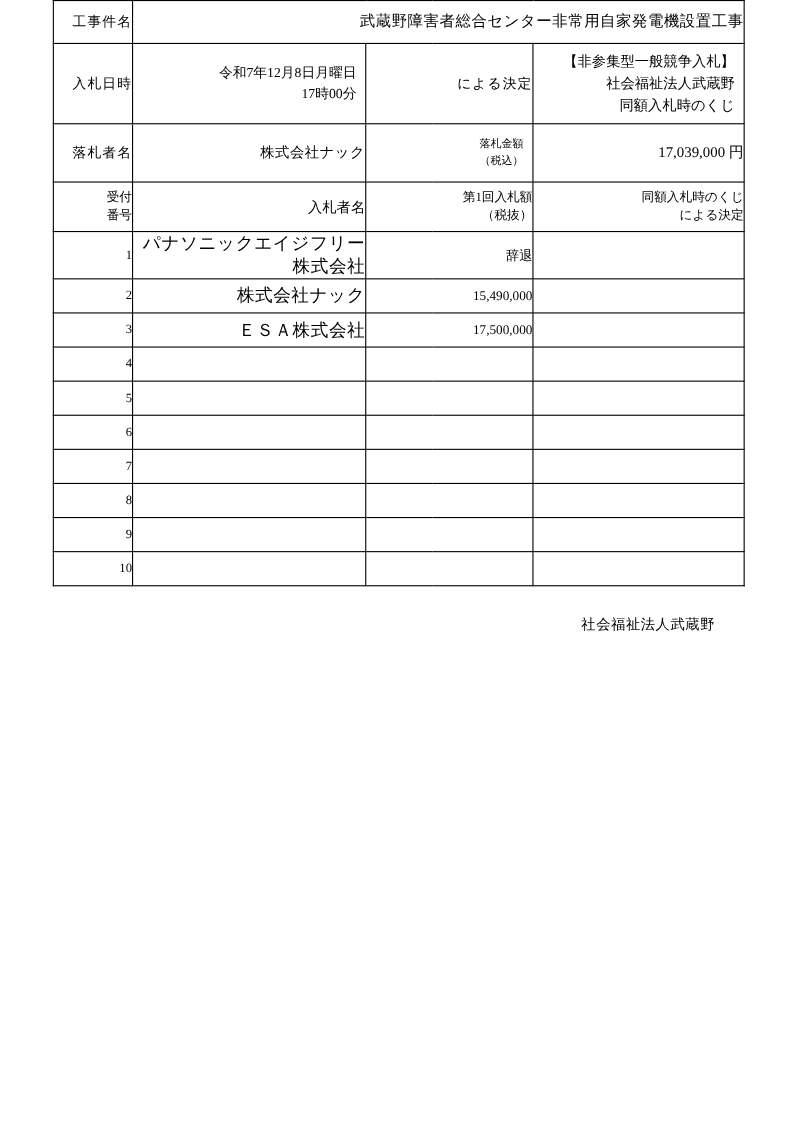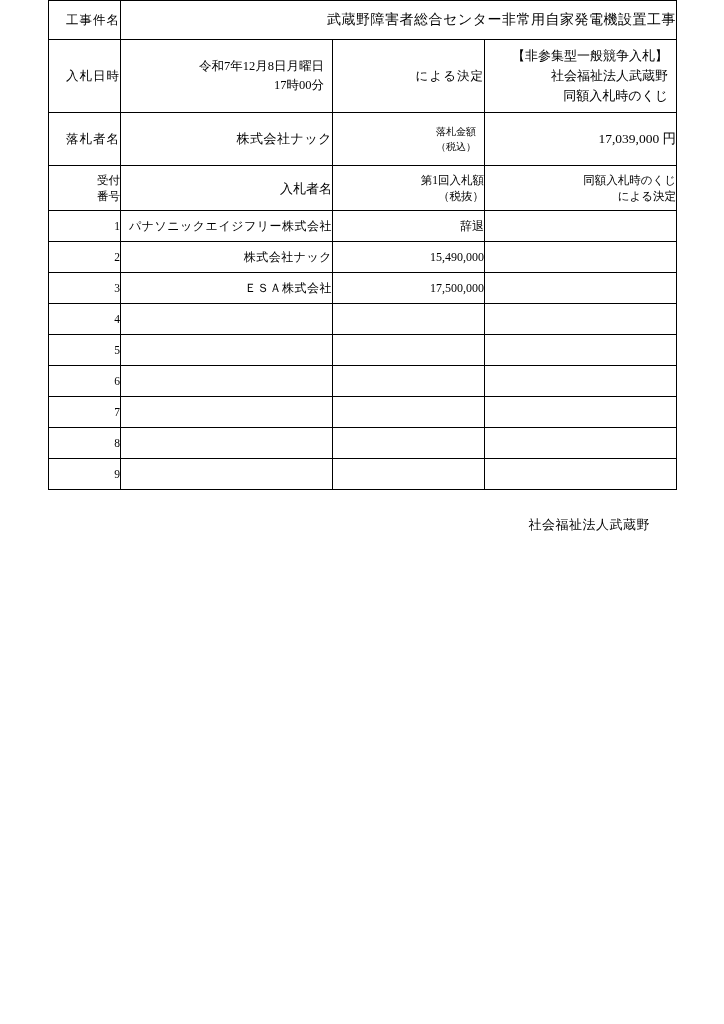--- a/index.html
+++ b/index.html
@@ -85,21 +85,21 @@
   }
   .col-head-small {
     font-size: 11.5px;
     line-height: 1.45;
   }
   .bid-row td { height: 30px; }
   .num-cell { font-size: 11.5px; }
   .bidder-cell {
     text-align: left;
     padding-left: 10px;
-    font-size: 12px;
+    font-size: 16px;
     letter-spacing: 0.5px;
   }
   .bidamt-cell {
     text-align: right;
     padding-right: 12px;
     font-size: 12px;
   }
   .lottery-cell {
     font-size: 12px;
   }
@@ -224,18 +224,24 @@
         <td class="bidder-cell"></td>
         <td class="bidamt-cell" colspan="2"></td>
         <td class="lottery-cell"></td>
       </tr>
       <tr class="bid-row">
         <td class="num-cell">9</td>
         <td class="bidder-cell"></td>
         <td class="bidamt-cell" colspan="2"></td>
         <td class="lottery-cell"></td>
       </tr>
+      <tr class="bid-row">
+        <td class="num-cell">10</td>
+        <td class="bidder-cell"></td>
+        <td class="bidamt-cell" colspan="2"></td>
+        <td class="lottery-cell"></td>
+      </tr>
     </tbody>
   </table>
 
   <div class="footer-org">社会福祉法人武蔵野</div>
 
 </div>
 
 </body></html>

